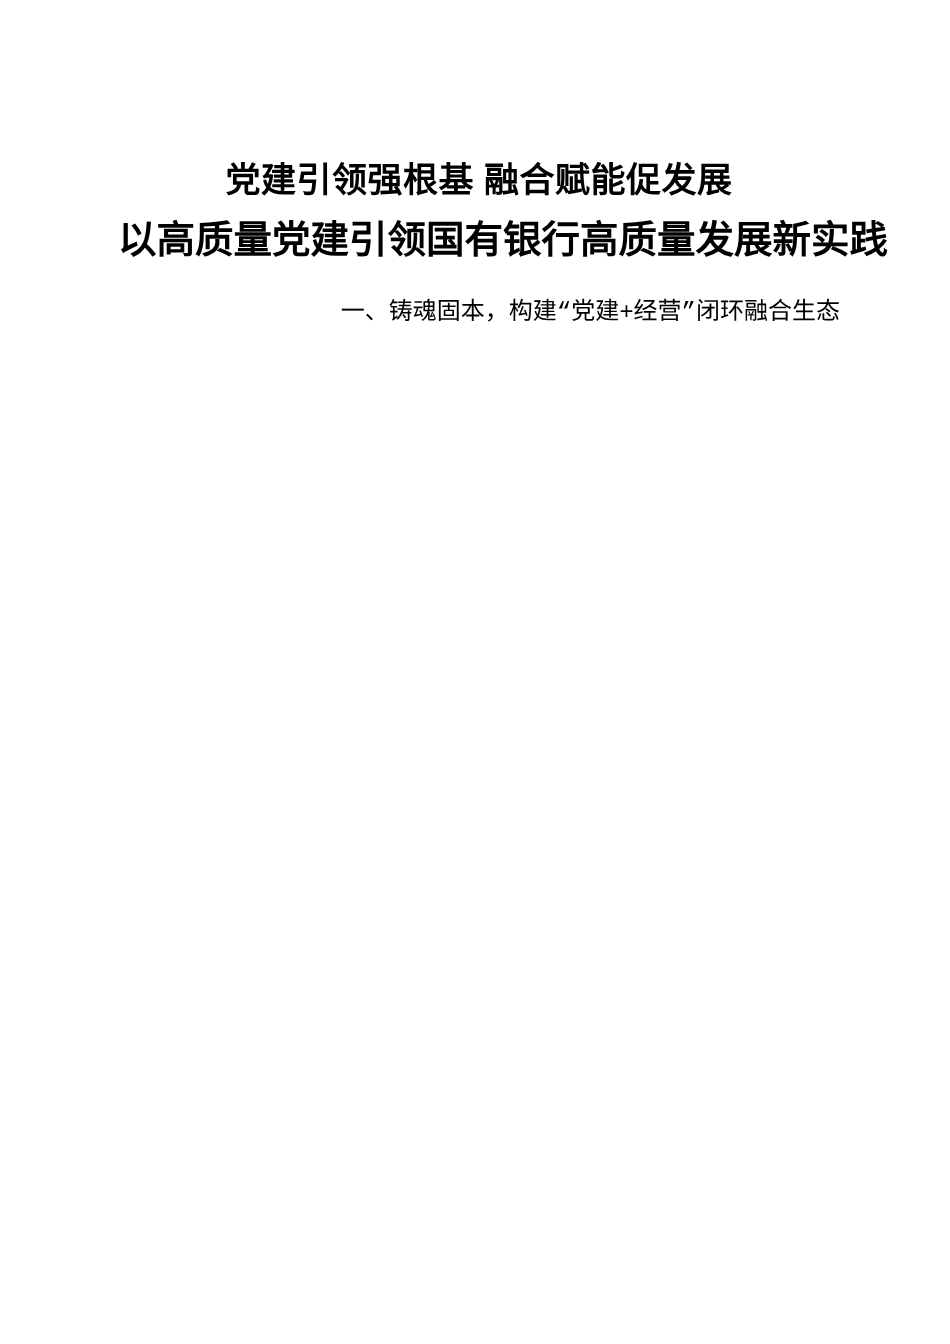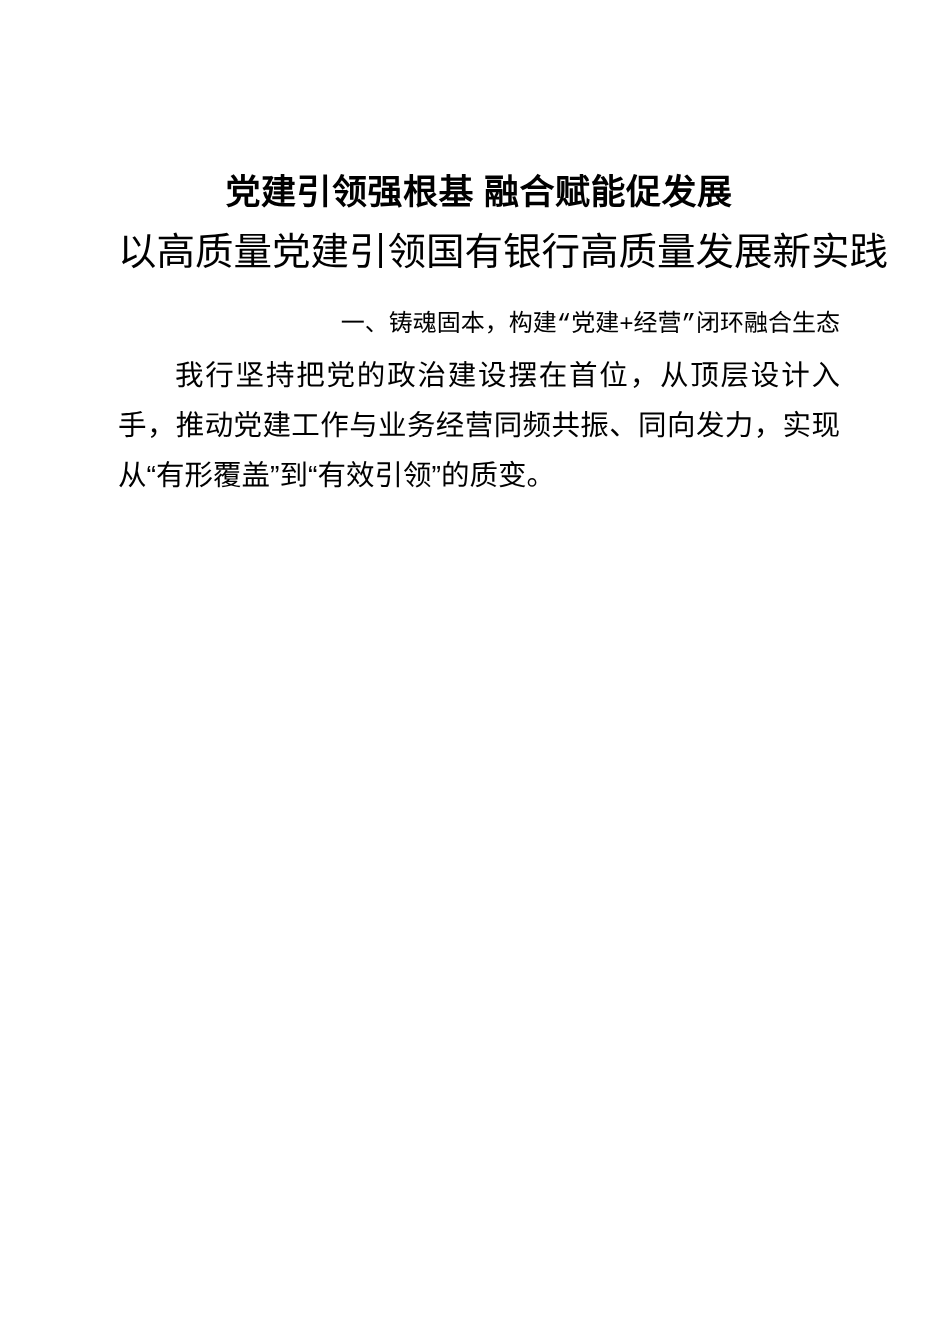--- a/index.html
+++ b/index.html
@@ -22,38 +22,38 @@
     width: 950px;
     height: 1344px;
     background: #ffffff;
     box-sizing: border-box;
     padding: 0;
   }
 
   .content {
     position: absolute;
     left: 118px;
-    top: 168px;
+    top: 156px;
     width: 722px;
   }
 
   
   .doc-title-main {
     font-size: 35px;
     line-height: 48px;
     font-weight: 700;
     text-align: center;
     letter-spacing: 0.5px;
     margin: 0 0 10px 0;
     white-space: nowrap;
   }
   .doc-title-sub {
     font-size: 38.5px;
     line-height: 52px;
-    font-weight: 400;
+    font-weight: 700;
     text-align: center;
     letter-spacing: 0px;
     margin: 0 0 22px 0;
     white-space: nowrap;
   }
 
   
   .para {
     font-size: 28.5px;
     line-height: 50px;
@@ -83,17 +83,16 @@
 <div class="page">
   <div class="content">
 
     <h1 class="doc-title-main">党建引领强根基 融合赋能促发展</h1>
 
     <h2 class="doc-title-sub">以高质量党建引领国有银行高质量发展新实践</h2>
 
 
     <p class="section-heading">一、铸魂固本，构建“党建+经营”闭环融合生态</p>
 
-    <p class="para">我行坚持把党的政治建设摆在首位，从顶层设计入手，推动党建工作与业务经营同频共振、同向发力，实现从“有形覆盖”到“有效引领”的质变。</p>
 
 
   </div>
 </div>
 
 </body></html>

